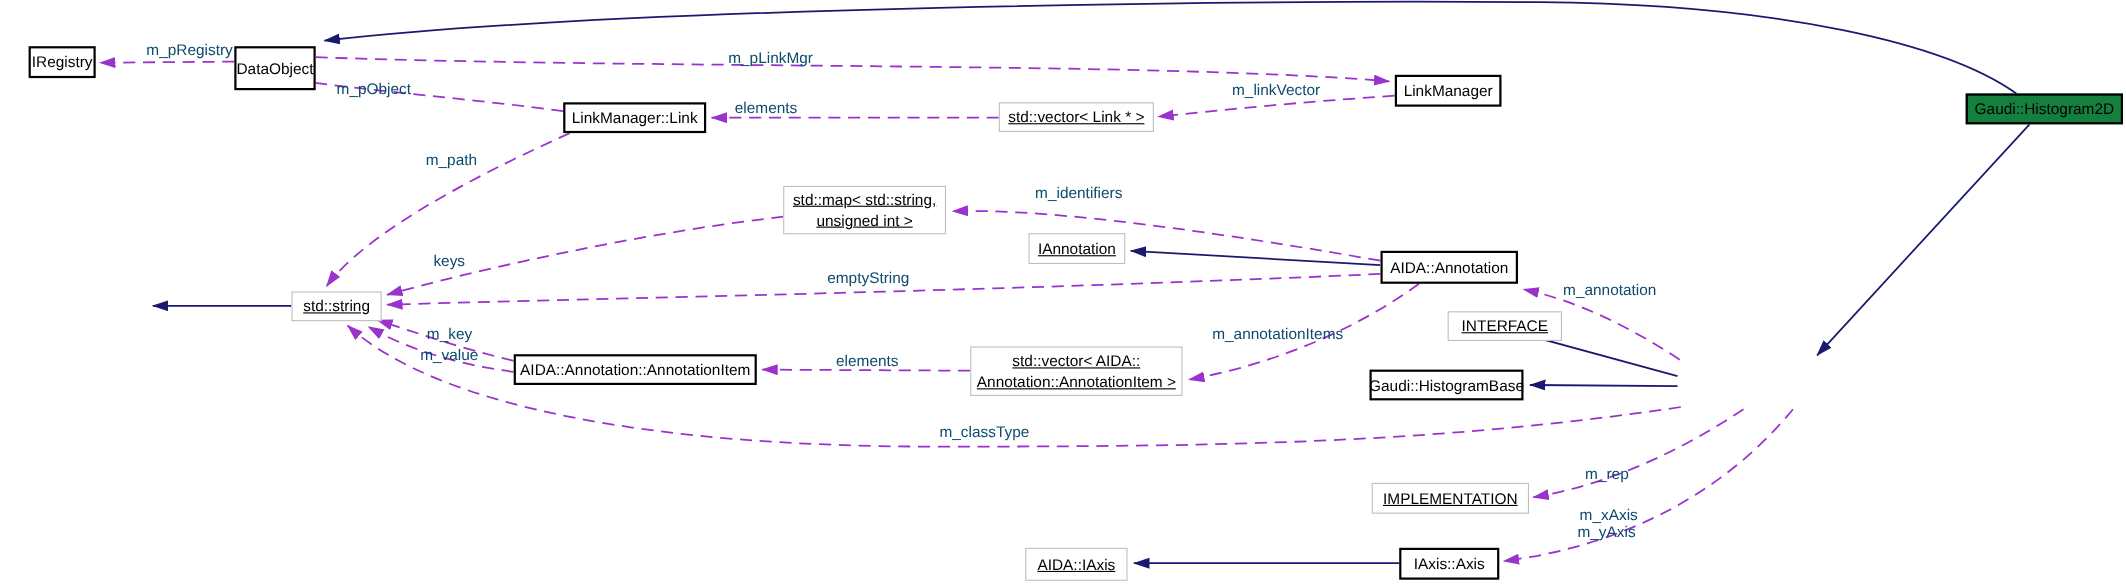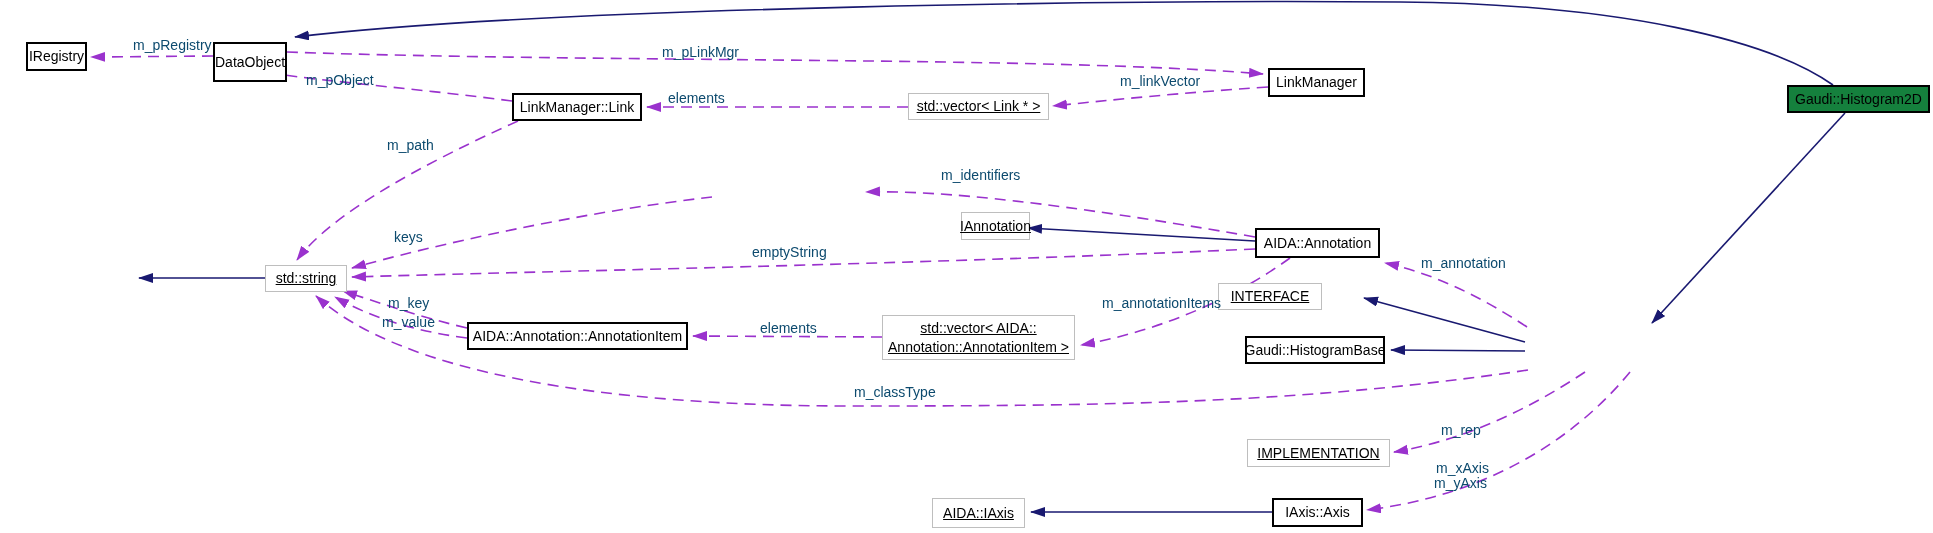--- a/index.html
+++ b/index.html
@@ -66,37 +66,41 @@
   </div>
   <div class="node ext" style="left:908px;top:93px;width:141px;height:27px">
     <span>std::vector&lt; Link * &gt;</span>
   </div>
   <div class="node" style="left:1268px;top:68px;width:97px;height:29px">
     <span>LinkManager</span>
   </div>
   <div class="node current" style="left:1787px;top:85px;width:143px;height:28px">
     <span>Gaudi::Histogram2D</span>
   </div>
-  <div class="node ext" style="left:961px;top:212px;width:69px;height:28px">
+  <div class="node ext" style="left:712px;top:169px;width:148px;height:44px">
+    <span>std::map&lt; std::string,</span>
+    <span>unsigned int &gt;</span>
+  </div>
+  <div class="node ext" style="left:935px;top:212px;width:88px;height:28px">
     <span>IAnnotation</span>
   </div>
   <div class="node" style="left:1255px;top:228px;width:125px;height:30px">
     <span>AIDA::Annotation</span>
   </div>
   <div class="node ext" style="left:265px;top:265px;width:82px;height:27px">
     <span>std::string</span>
   </div>
   <div class="node" style="left:467px;top:322px;width:221px;height:28px">
     <span>AIDA::Annotation::AnnotationItem</span>
   </div>
   <div class="node ext" style="left:882px;top:315px;width:193px;height:45px">
     <span>std::vector&lt; AIDA::</span>
     <span>Annotation::AnnotationItem &gt;</span>
   </div>
-  <div class="node ext" style="left:1218px;top:283px;width:104px;height:27px">
+  <div class="node ext" style="left:1316px;top:283px;width:104px;height:27px">
     <span>INTERFACE</span>
   </div>
   <div class="node" style="left:1245px;top:336px;width:140px;height:28px">
     <span>Gaudi::HistogramBase</span>
   </div>
   <div class="node ext" style="left:1247px;top:439px;width:143px;height:28px">
     <span>IMPLEMENTATION</span>
   </div>
   <div class="node ext" style="left:932px;top:498px;width:93px;height:30px">
     <span>AIDA::IAxis</span>

